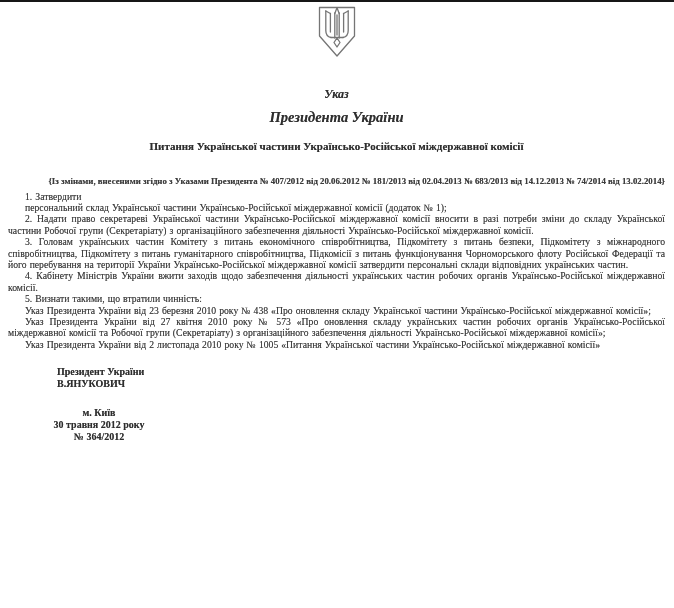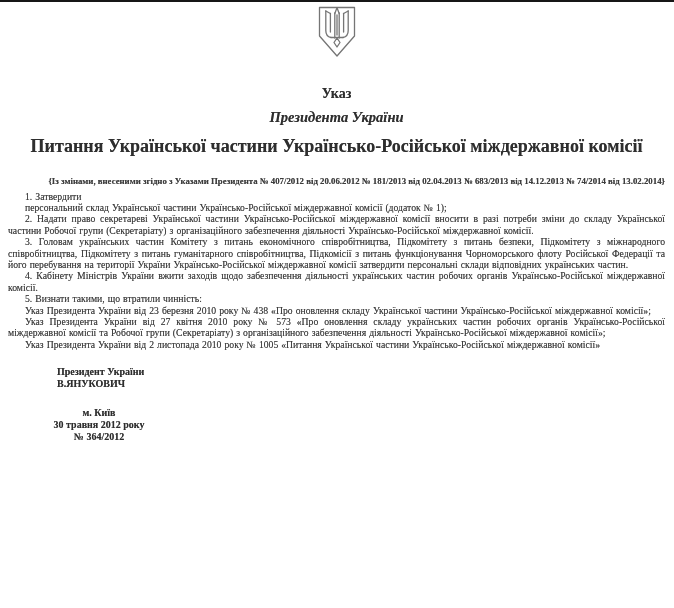--- a/index.html
+++ b/index.html
@@ -22,31 +22,31 @@
     padding:0 9px 0 8px;
   }
   .emblem-wrap{
     text-align:center;margin:0;padding-top:6px;height:52px;
   }
   .heading{
     text-align:center;
   }
   .decree-word{
     margin:28px 0 0 0;
-    font-size:14px;font-weight:bold;color:var(--heading);
+    font-size:12px;font-weight:bold;font-style:italic;color:var(--heading);
     line-height:16px;
   }
   .decree-issuer{
     margin:7px 0 0 0;
     font-size:14.5px;font-weight:bold;font-style:italic;color:var(--heading);
     line-height:17px;
   }
   .doc-title{
     margin:13px 0 0 0;
-    font-size:18px;font-weight:bold;color:var(--heading);
+    font-size:11px;font-weight:bold;color:var(--heading);
     line-height:15px;
   }
   .amendment{
     margin:22px 0 4px 0;
     font-size:8.8px;line-height:10.5px;text-align:right;font-weight:bold;
   }
   .body-text p{
     margin:0 0 0 0;
     font-size:9.7px;line-height:11.4px;
     text-align:justify;text-indent:17px;

